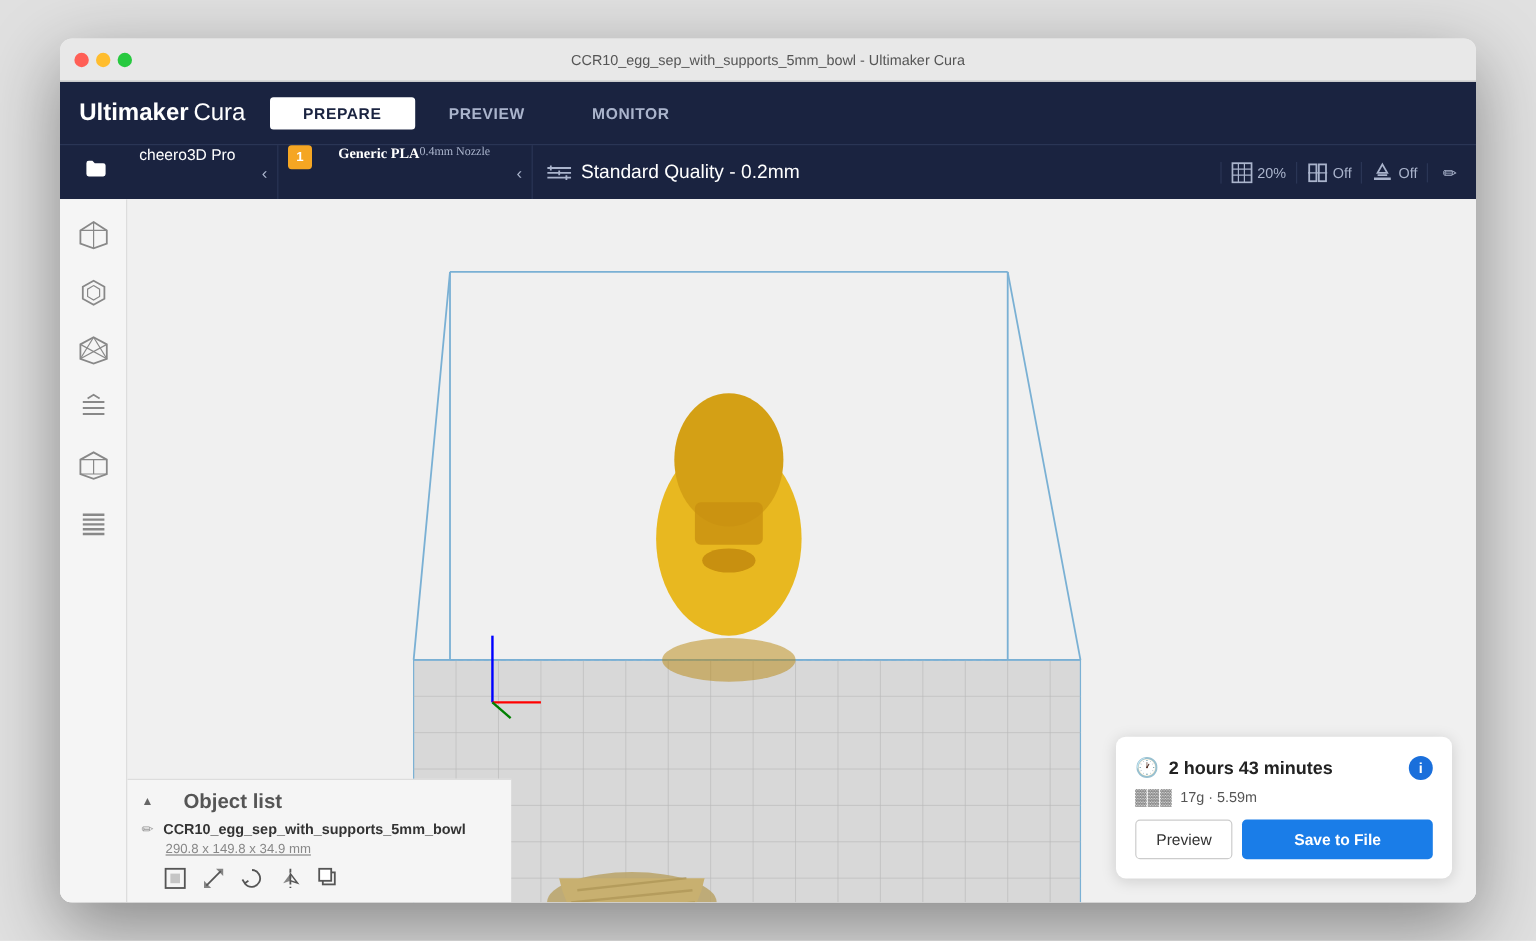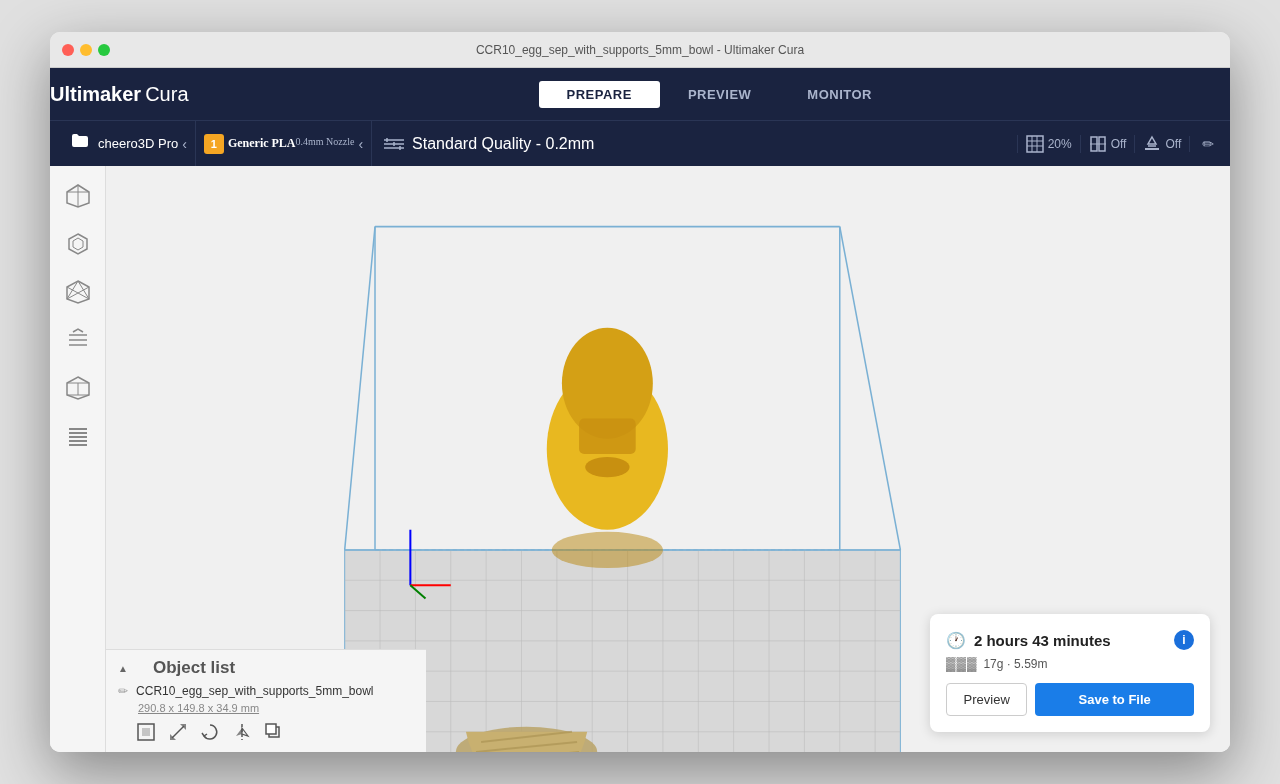--- a/index.html
+++ b/index.html
@@ -51,38 +51,37 @@
       font-size: 12px;
       color: #555;
       font-weight: 500;
     }
     
     .app-header {
       background: #1a2340;
       height: 52px;
       display: flex;
       align-items: center;
-      padding: 0 0;
+      padding: 0 16px;
       gap: 0;
     }
     .app-logo {
       display: flex;
       align-items: center;
       gap: 4px;
       color: white;
       font-size: 20px;
       font-weight: 300;
       margin-right: 20px;
     }
     .app-logo .bold { font-weight: 700; }
     .nav-tabs {
       display: flex;
       gap: 0;
       flex: 1;
-      justify-content: center;
     }
     .nav-tab {
       padding: 6px 28px;
       color: #aab4cc;
       font-size: 13px;
       font-weight: 600;
       letter-spacing: 0.5px;
       cursor: pointer;
       border: none;
       background: transparent;
@@ -124,25 +123,24 @@
       background: #1a2340;
       height: 46px;
       display: flex;
       align-items: center;
       padding: 0 8px;
       gap: 0;
       border-top: 1px solid #2a3555;
     }
     .toolbar-section {
       display: flex;
-      align-items: center;
       height: 100%;
       padding: 0 8px;
       border-right: 1px solid #2a3555;
-      gap: 4px;
+      gap: 22px;
     }
     .toolbar-section:last-child { border-right: none; }
     .folder-icon-btn {
       background: none;
       border: none;
       cursor: pointer;
       color: white;
       font-size: 18px;
       padding: 2px 4px;
     }
@@ -268,21 +266,21 @@
     }
     .object-list-header .chevron { font-size: 10px; color: #666; }
     .object-list-header .label { font-size: 17px; color: #555; font-weight: 700; margin-left: 19px; }
     .object-item {
       display: flex;
       align-items: center;
       gap: 8px;
       margin-bottom: 4px;
     }
     .object-item .pencil-icon { color: #999; font-size: 12px; }
-    .object-item .name { font-size: 12px; color: #333; font-weight: 400; }
+    .object-item .name { font-size: 12px; color: #333; font-weight: 700; }
     .object-dimensions { font-size: 11px; color: #888; margin-left: 20px; margin-bottom: 6px; text-decoration: underline; }
     .object-actions {
       display: flex;
       gap: 8px;
       margin-left: 16px;
     }
     .action-icon {
       width: 24px;
       height: 24px;
       border: none;

